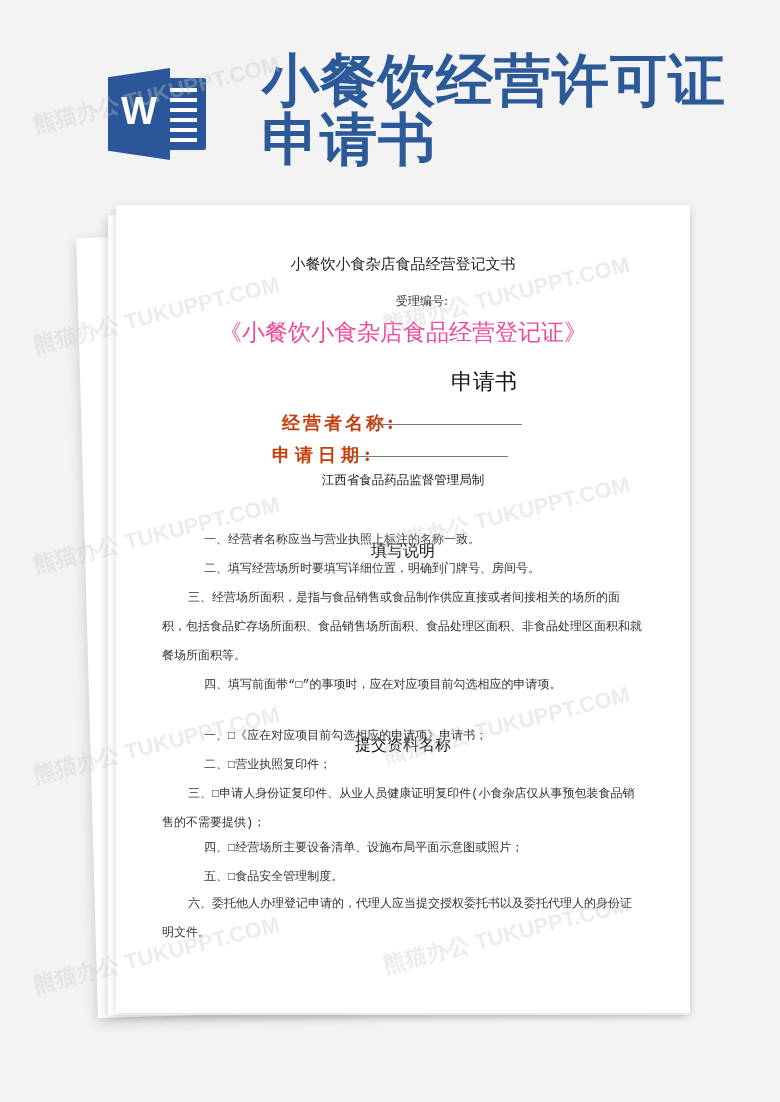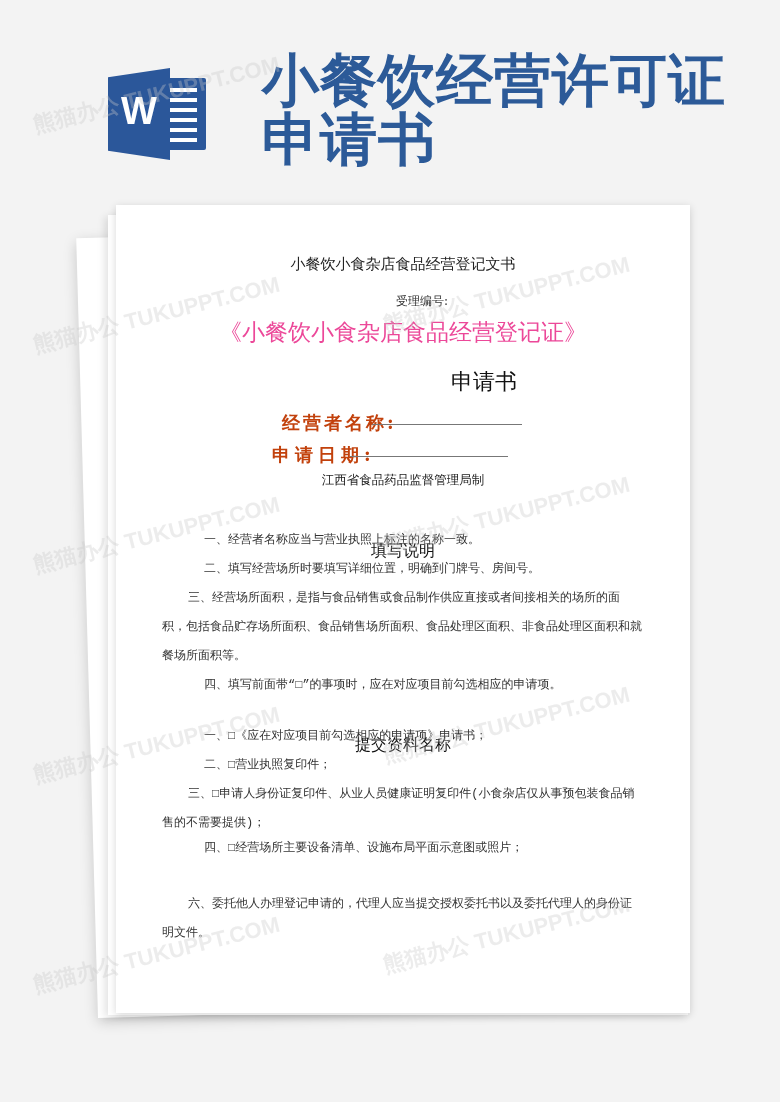--- a/index.html
+++ b/index.html
@@ -106,20 +106,21 @@
   <div class="body-txt" style="top:350px;">二、填写经营场所时要填写详细位置，明确到门牌号、房间号。</div>
   <div class="body-txt" style="top:379px; left:46px; width:480px;">三、经营场所面积，是指与食品销售或食品制作供应直接或者间接相关的场所的面积，包括食品贮存场所面积、食品销售场所面积、食品处理区面积、非食品处理区面积和就餐场所面积等。</div>
   <div class="body-txt" style="top:466px;">四、填写前面带“□”的事项时，应在对应项目前勾选相应的申请项。</div>
 
   <div class="p-abs h-sec" style="top:486px;">提交资料名称</div>
 
   <div class="body-txt" style="top:517px;">一、□《应在对应项目前勾选相应的申请项》申请书；</div>
   <div class="body-txt" style="top:546px;">二、□营业执照复印件；</div>
   <div class="body-txt" style="top:575px; left:46px; width:480px;">三、□申请人身份证复印件、从业人员健康证明复印件(小食杂店仅从事预包装食品销售的不需要提供)；</div>
   <div class="body-txt" style="top:629px;">四、□经营场所主要设备清单、设施布局平面示意图或照片；</div>
+  <div class="body-txt" style="top:658px;">五、□食品安全管理制度。</div>
   <div class="body-txt" style="top:685px; left:46px; width:480px;">六、委托他人办理登记申请的，代理人应当提交授权委托书以及委托代理人的身份证明文件。</div>
 </div>
 
 <div class="watermark" style="left:30px; top:80px;">熊猫办公 TUKUPPT.COM</div>
 <div class="watermark" style="left:30px; top:300px;">熊猫办公 TUKUPPT.COM</div>
 <div class="watermark" style="left:380px; top:280px;">熊猫办公 TUKUPPT.COM</div>
 <div class="watermark" style="left:30px; top:520px;">熊猫办公 TUKUPPT.COM</div>
 <div class="watermark" style="left:380px; top:500px;">熊猫办公 TUKUPPT.COM</div>
 <div class="watermark" style="left:30px; top:730px;">熊猫办公 TUKUPPT.COM</div>
 <div class="watermark" style="left:380px; top:710px;">熊猫办公 TUKUPPT.COM</div>

